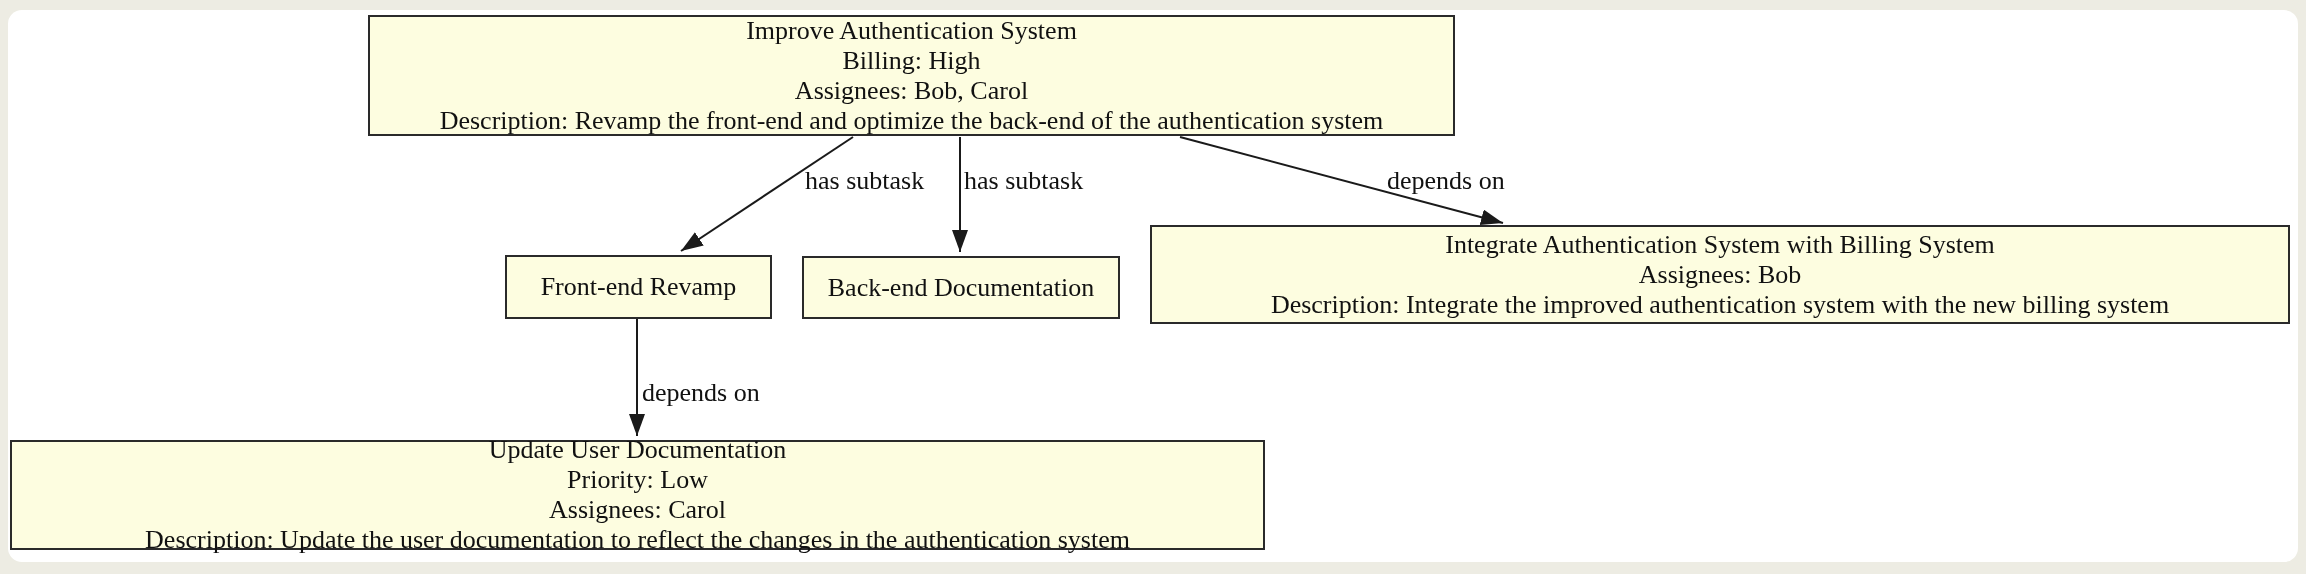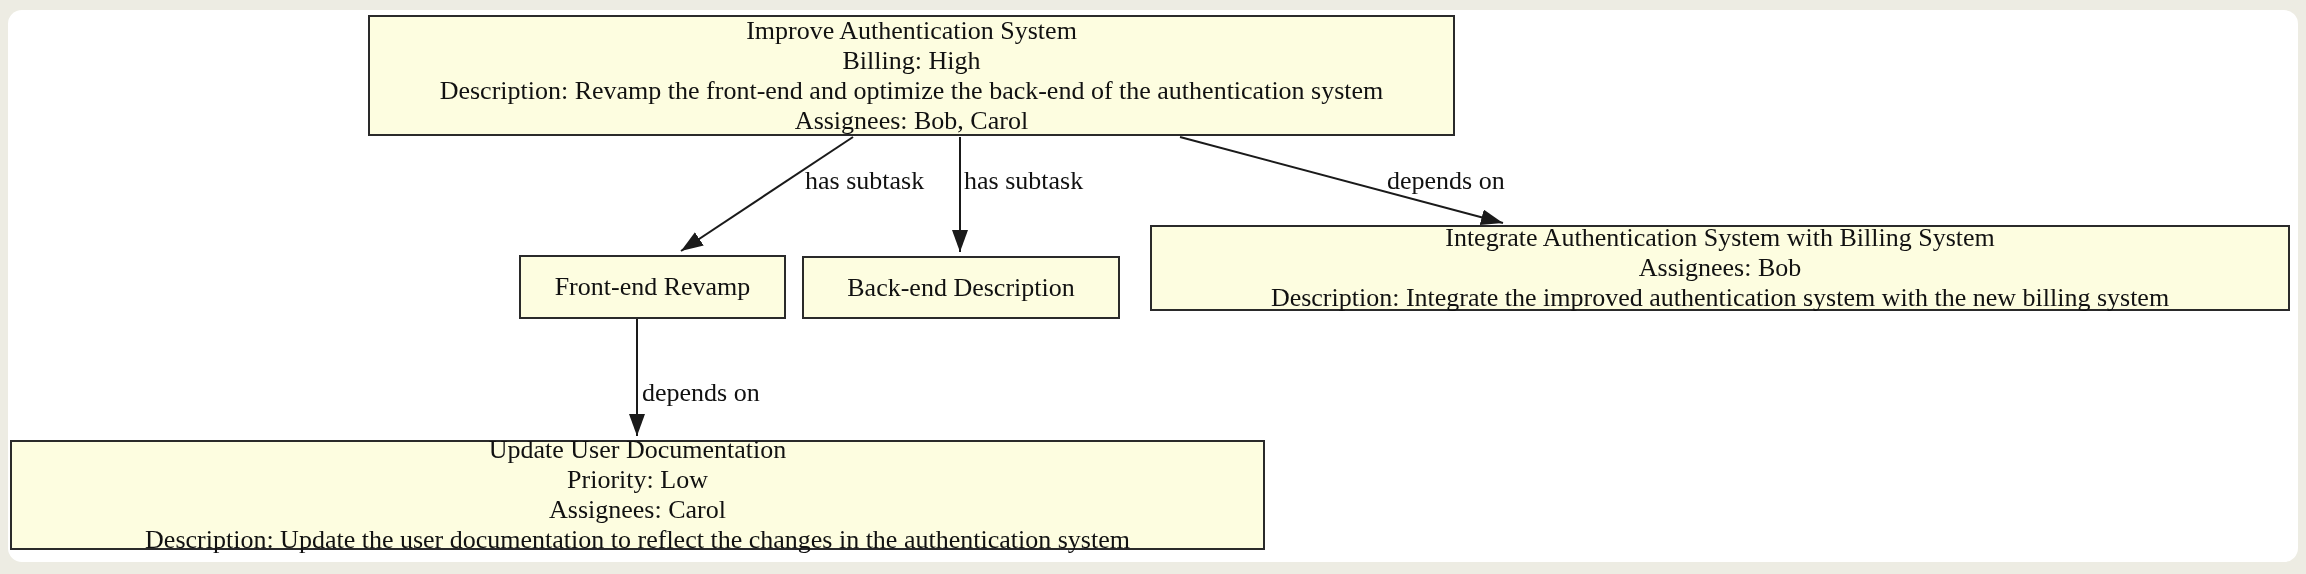--- a/index.html
+++ b/index.html
@@ -27,23 +27,23 @@
   svg.edges{position:absolute;left:0;top:0;width:2306px;height:574px;}
   .node{
     position:absolute;
     background:var(--node-fill);
     border:2px solid var(--node-border);
     display:flex;flex-direction:column;align-items:center;justify-content:center;
     font-size:26px;line-height:30px;text-align:center;
   }
   .node .line{white-space:nowrap;}
   #node-improve  {left:368px;  top:15px;  width:1087px; height:121px;}
-  #node-frontend {left:505px;  top:255px; width:267px;  height:64px;margin-left:14px;}
+  #node-frontend {left:505px;  top:255px; width:267px;  height:64px;}
   #node-backend  {left:802px;  top:256px; width:318px;  height:63px;}
-  #node-integrate{left:1150px; top:225px; width:1140px; height:86px;}
+  #node-integrate{left:1150px; top:225px; width:1140px; height:99px;}
   #node-update   {left:10px;   top:440px; width:1255px; height:110px;}
   .edge-label{
     position:absolute;font-size:26px;line-height:28px;white-space:nowrap;
   }
   #elabel-0{left:805px;  top:167px;}
   #elabel-1{left:964px;  top:167px;}
   #elabel-2{left:1387px; top:167px;}
   #elabel-3{left:642px;  top:379px;}
 </style>
 </head>
@@ -59,30 +59,30 @@
   </defs>
   <line x1="853" y1="137" x2="681" y2="251" stroke="#1a1a1a" stroke-width="2" marker-end="url(#arrow)"></line>
   <line x1="960" y1="137" x2="960" y2="252" stroke="#1a1a1a" stroke-width="2" marker-end="url(#arrow)"></line>
   <line x1="1180" y1="137" x2="1503" y2="223" stroke="#1a1a1a" stroke-width="2" marker-end="url(#arrow)"></line>
   <line x1="637" y1="319" x2="637" y2="436" stroke="#1a1a1a" stroke-width="2" marker-end="url(#arrow)"></line>
 </svg>
 
 <div class="node" id="node-improve">
   <div class="line">Improve Authentication System</div>
   <div class="line">Billing: High</div>
+  <div class="line">Assignees: Bob, Carol</div>
   <div class="line">Description: Revamp the front-end and optimize the back-end of the authentication system</div>
-  <div class="line">Assignees: Bob, Carol</div>
 </div>
 
 <div class="node" id="node-frontend">
   <div class="line">Front-end Revamp</div>
 </div>
 
 <div class="node" id="node-backend">
-  <div class="line">Back-end Description</div>
+  <div class="line">Back-end Documentation</div>
 </div>
 
 <div class="node" id="node-integrate">
   <div class="line">Integrate Authentication System with Billing System</div>
   <div class="line">Assignees: Bob</div>
   <div class="line">Description: Integrate the improved authentication system with the new billing system</div>
 </div>
 
 <div class="node" id="node-update">
   <div class="line">Update User Documentation</div>

